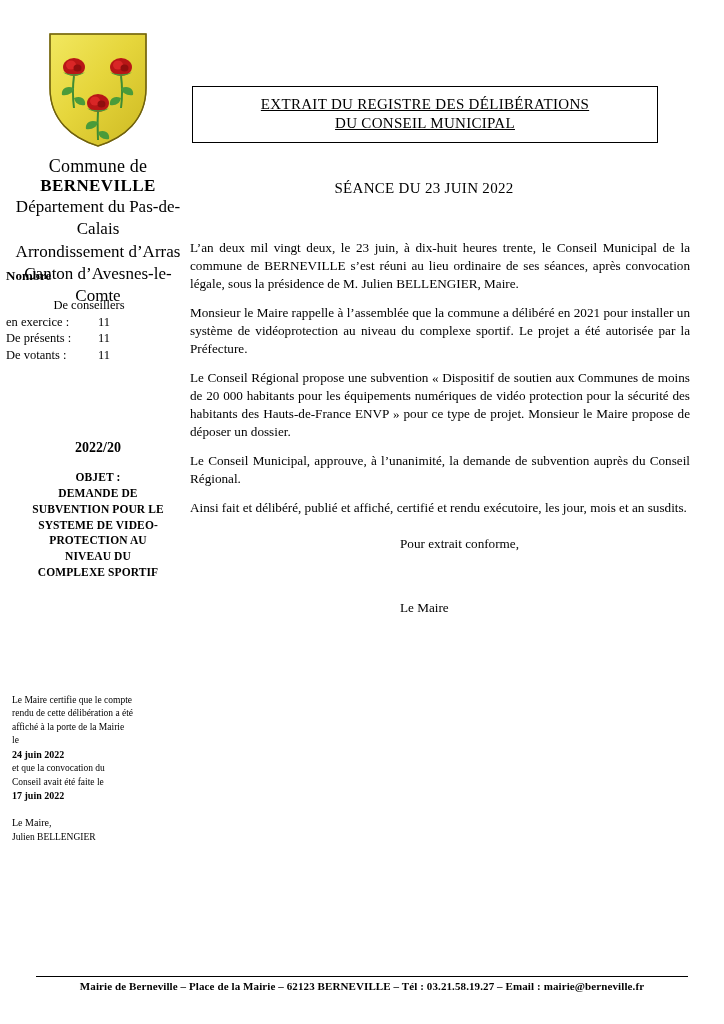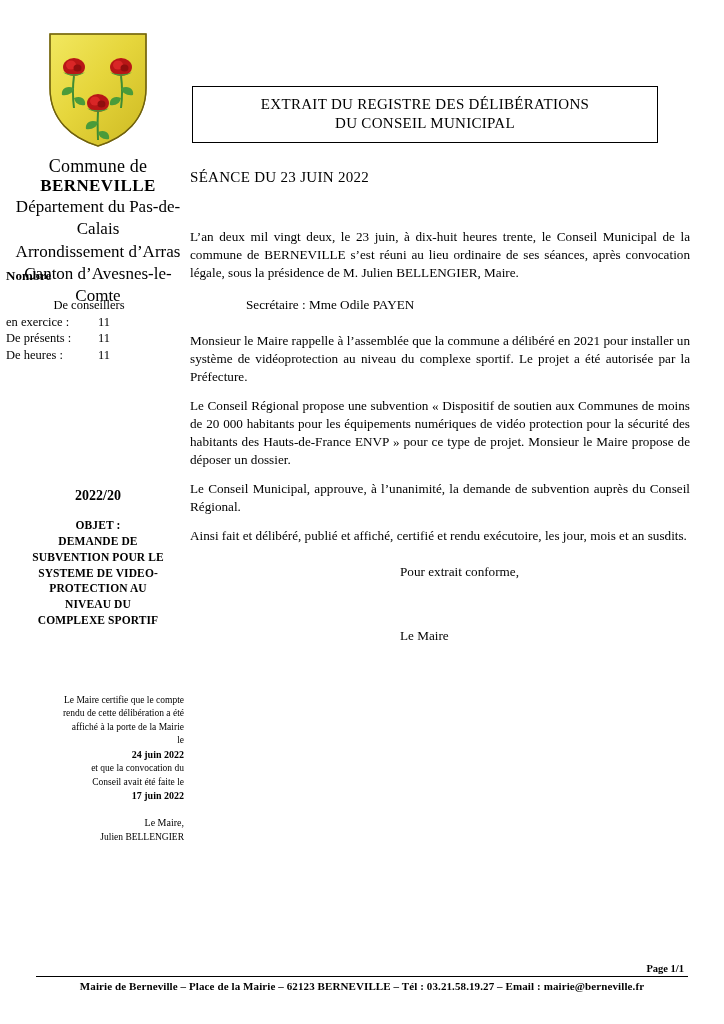--- a/index.html
+++ b/index.html
@@ -75,41 +75,40 @@
   .nombre-row .val { display: inline-block; }
   .nombre-lead { font-size: 12.5px; line-height: 1.32; text-align: center; }
 
   
   .objet-block {
     position: absolute;
     left: 8px;
     top: 440px;
     width: 180px;
     text-align: center;
-    margin-top: 48px;
   }
   .objet-num {
     font-size: 14px;
     font-weight: bold;
     margin-bottom: 14px;
   }
   .objet-text {
     font-size: 11.5px;
     font-weight: bold;
     line-height: 1.38;
     letter-spacing: 0.1px;
   }
 
   
   .certif-block {
     position: absolute;
     left: 12px;
     top: 694px;
     width: 172px;
-    text-align: right;
+    text-align: left;
     font-size: 9.5px;
     line-height: 1.42;
   }
   .certif-block .b { font-weight: bold; font-size: 10px; }
   .certif-sign {
     margin-top: 13px;
     font-size: 10px;
     line-height: 1.45;
   }
 
@@ -126,25 +125,27 @@
     padding: 8px 6px 9px 6px;
     text-align: center;
     margin-top: 58px;
     margin-left: 2px;
     margin-right: 32px;
   }
   .title-box .tline {
     font-size: 15px;
     line-height: 1.28;
     letter-spacing: 0.3px;
+    text-decoration: underline;
   }
 
   .seance {
+    text-align: center;
     font-size: 15px;
-    margin-top: 26px;
+    margin-top: 37px;
     margin-right: 32px;
     letter-spacing: 0.3px;
   }
 
   .body-text {
     margin-top: 42px;
     font-size: 13.2px;
     line-height: 1.36;
     text-align: justify;
   }
@@ -264,21 +265,21 @@
     <div class="nombre-lead">De conseillers</div>
     <div class="nombre-row">
       <span class="lbl">en exercice :</span>
       <span class="val">11</span>
     </div>
     <div class="nombre-row">
       <span class="lbl">De présents :</span>
       <span class="val">11</span>
     </div>
     <div class="nombre-row">
-      <span class="lbl">De heures  :</span>
+      <span class="lbl">De votants  :</span>
       <span class="val">11</span>
     </div>
   </div>
 
   <div class="objet-block">
     <div class="objet-num">2022/20</div>
     <div class="objet-text">OBJET :</div>
     <div class="objet-text">DEMANDE DE</div>
     <div class="objet-text">SUBVENTION POUR LE</div>
     <div class="objet-text">SYSTEME DE VIDEO-</div>
@@ -304,29 +305,27 @@
 
     <div class="title-box">
       <div class="tline">EXTRAIT DU REGISTRE DES DÉLIBÉRATIONS</div>
       <div class="tline">DU CONSEIL MUNICIPAL</div>
     </div>
 
     <div class="seance">SÉANCE DU 23 JUIN 2022</div>
 
     <div class="body-text">
       <p>L’an deux mil vingt deux, le 23 juin, à dix-huit heures trente, le Conseil Municipal de la commune de BERNEVILLE s’est réuni au lieu ordinaire de ses séances, après convocation légale, sous la présidence de M. Julien BELLENGIER, Maire.</p>
-      <div class="secretaire">Secrétaire : Mme Odile PAYEN</div>
       <p>Monsieur le Maire rappelle à l’assemblée que la commune a délibéré en 2021 pour installer un système de vidéoprotection au niveau du complexe sportif. Le projet a été autorisée par la Préfecture.</p>
       <p>Le Conseil Régional propose une subvention « Dispositif de soutien aux Communes de moins de 20 000 habitants pour les équipements numériques de vidéo protection pour la sécurité des habitants des Hauts-de-France ENVP » pour ce type de projet. Monsieur le Maire propose de déposer un dossier.</p>
       <p>Le Conseil Municipal, approuve, à l’unanimité, la demande de subvention auprès du Conseil Régional.</p>
       <p>Ainsi fait et délibéré, publié et affiché, certifié et rendu exécutoire, les jour, mois et an susdits.</p>
       <div class="sign-conforme">Pour extrait conforme,</div>
       <div class="sign-maire">Le Maire</div>
     </div>
   </div>
 
   <div class="footer">
-    <div class="footer-page">Page 1/1</div>
     <div class="footer-rule"></div>
     <div class="footer-text">Mairie de Berneville – Place de la Mairie – 62123 BERNEVILLE – Tél : 03.21.58.19.27 – Email : mairie@berneville.fr</div>
   </div>
 
 </div>
 
 </body></html>

